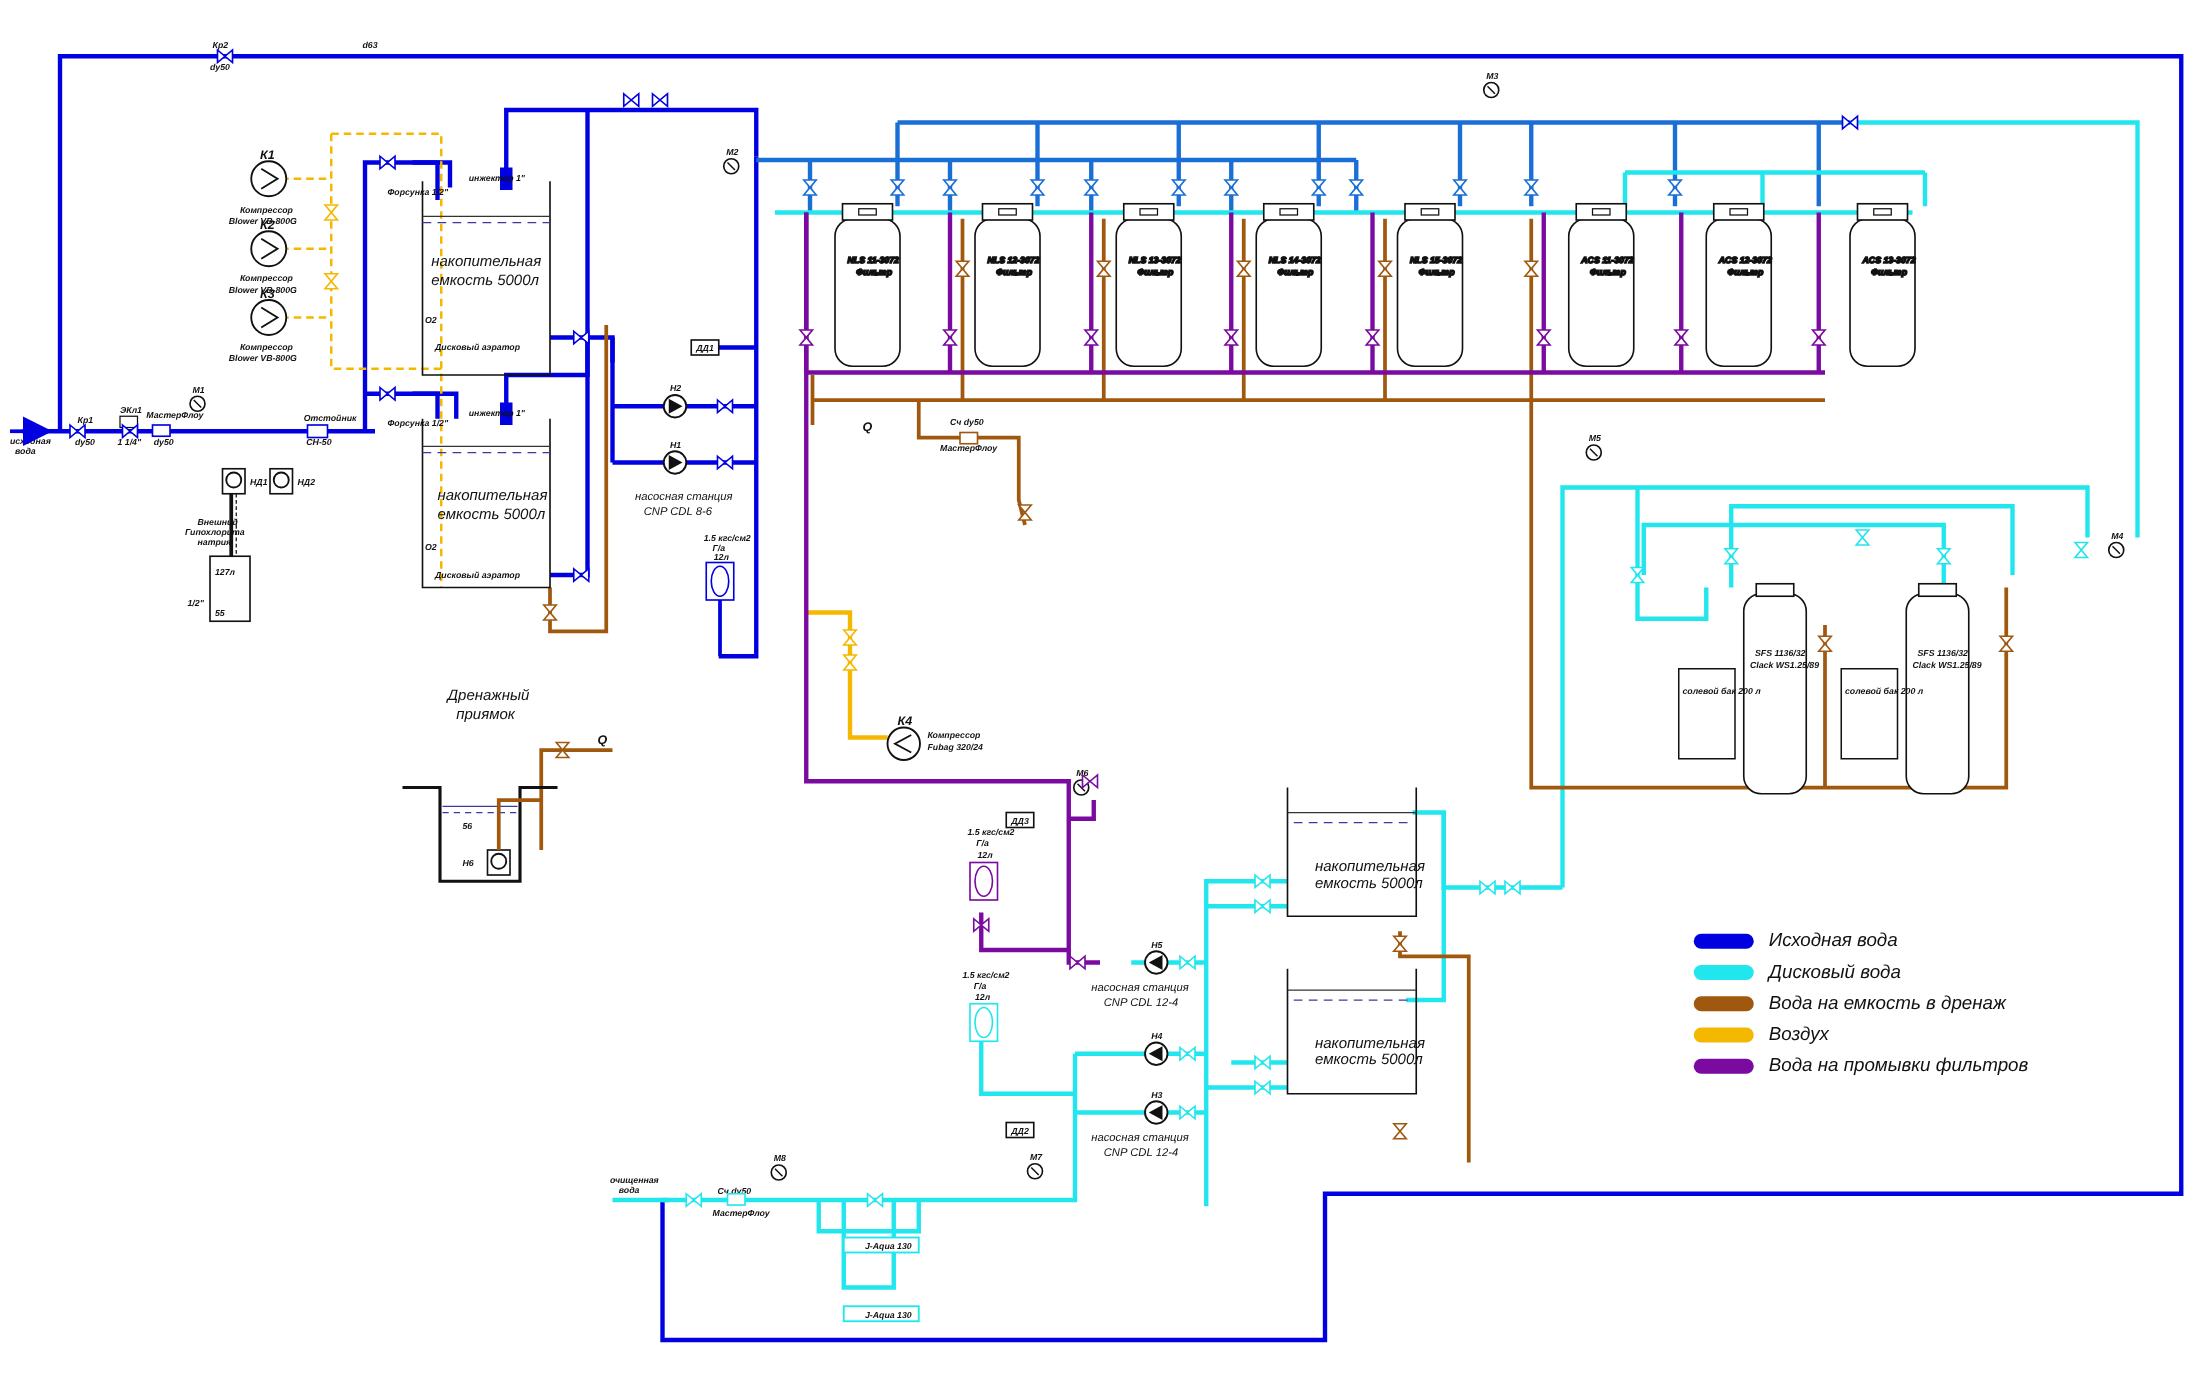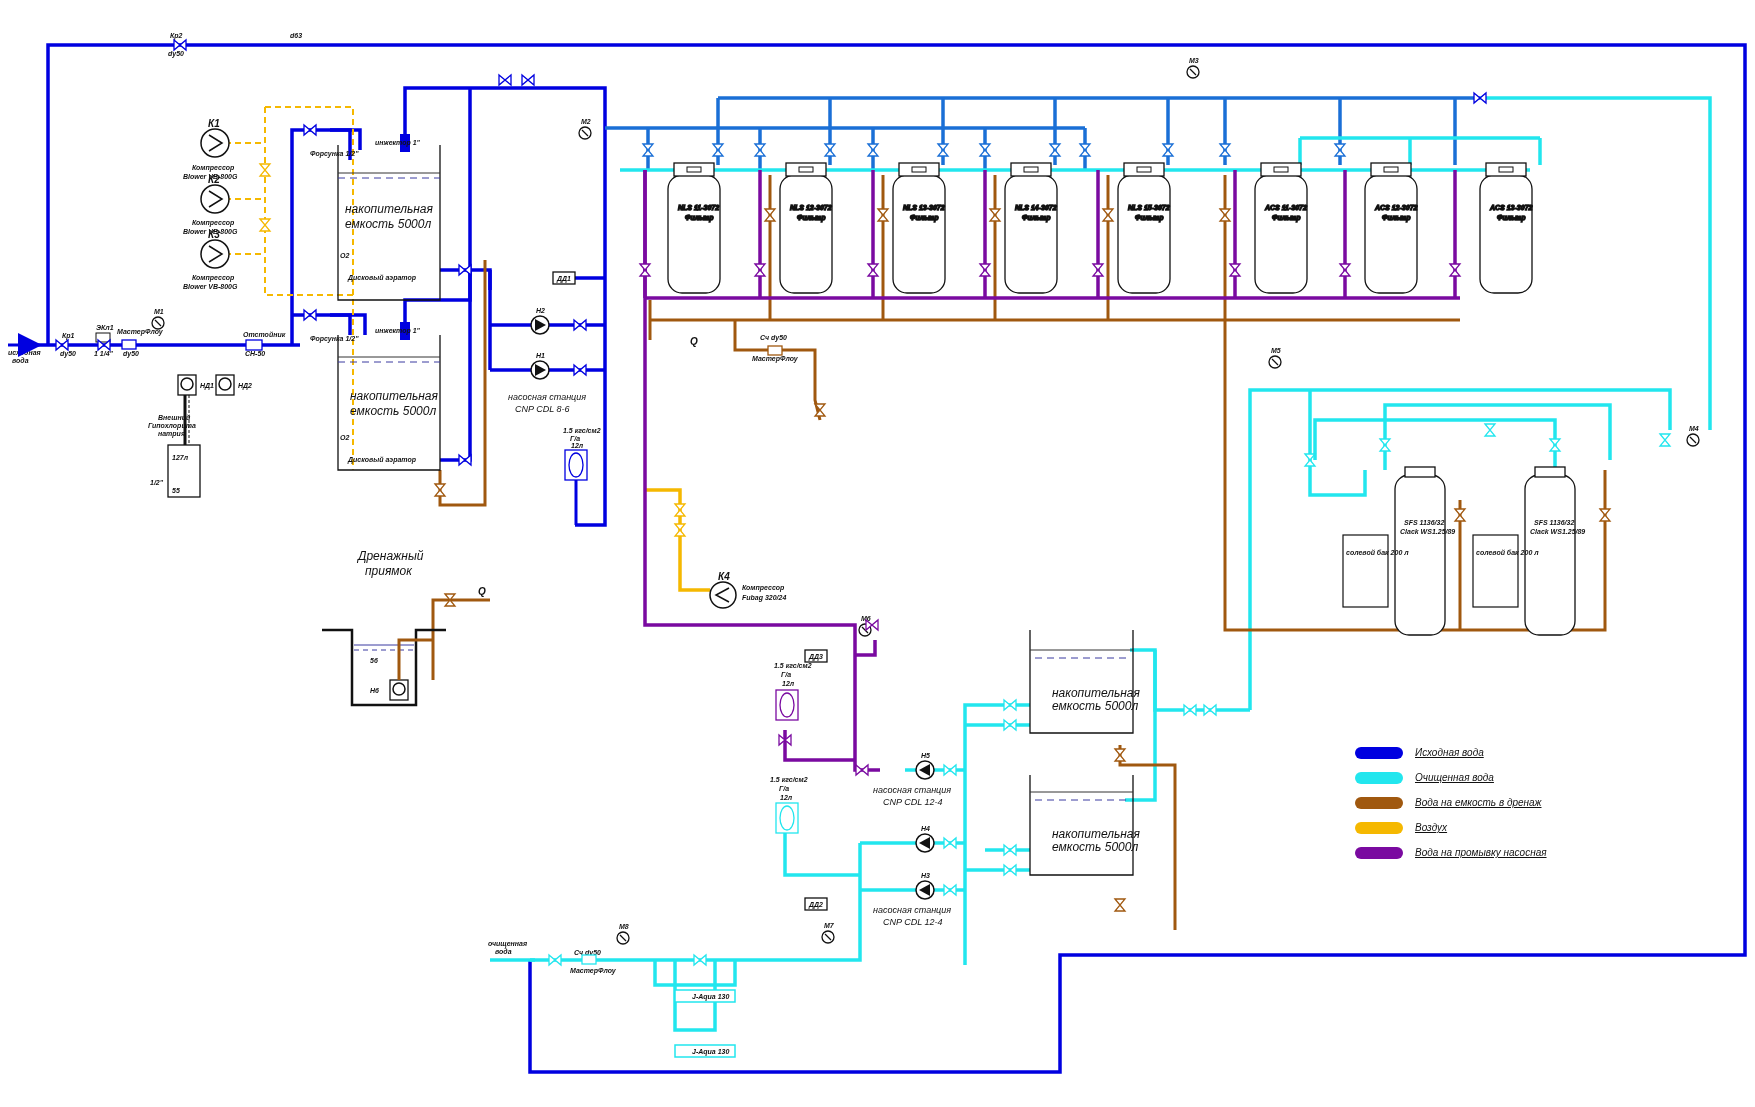--- a/index.html
+++ b/index.html
@@ -6,21 +6,21 @@
   body { width:1755px; height:1107px; position:relative; overflow:hidden;
          font-family:"Liberation Sans", sans-serif; }
   svg#scheme { position:absolute; left:0; top:0; }
   .lbl { font-family:"Liberation Sans", sans-serif; font-style:italic; font-weight:bold; fill:#111; }
   .lbl-s { font-size:7px; }
   .lbl-m { font-size:10px; }
   .lbl-l { font-size:12px; font-weight:normal; }
   .legend { position:absolute; left:1355px; top:740px; }
   .legend-row { display:flex; align-items:center; height:25px; }
   .legend-swatch { width:48px; height:12px; border-radius:7px; margin-right:12px; }
-  .legend-text { font-style:italic; font-size:10px; color:#111; font-family:"Liberation Sans", sans-serif;text-decoration:underline; }
+  .legend-text { font-style:italic; font-size:15px; color:#111; font-family:"Liberation Sans", sans-serif; }
 </style>
 </head>
 <body>
 
 <svg id="scheme" width="1755" height="1107" viewBox="0 0 1755 1107" xmlns="http://www.w3.org/2000/svg">
   <defs>
     <marker id="arr" markerWidth="8" markerHeight="8" refX="4" refY="4" orient="auto">
         <path d="M0,0 L8,4 L0,8 z" fill="#0000e0"></path>
       </marker>
   </defs>
@@ -676,27 +676,27 @@
     </g>
 </svg>
 
 <div class="legend" id="legend">
     <div class="legend-row">
       <div class="legend-swatch" style="background: rgb(0, 0, 224);"></div>
       <span class="legend-text">Исходная вода</span>
     </div>
     <div class="legend-row">
       <div class="legend-swatch" style="background: rgb(34, 230, 238);"></div>
-      <span class="legend-text">Очищенная вода</span>
+      <span class="legend-text">Дисковый вода</span>
     </div>
     <div class="legend-row">
       <div class="legend-swatch" style="background: rgb(160, 88, 15);"></div>
       <span class="legend-text">Вода на емкость в дренаж</span>
     </div>
     <div class="legend-row">
       <div class="legend-swatch" style="background: rgb(245, 184, 0);"></div>
       <span class="legend-text">Воздух</span>
     </div>
     <div class="legend-row">
       <div class="legend-swatch" style="background: rgb(122, 10, 160);"></div>
-      <span class="legend-text">Вода на промывку насосная</span>
+      <span class="legend-text">Вода на промывки фильтров</span>
     </div>
   </div>
 
 </body></html>

